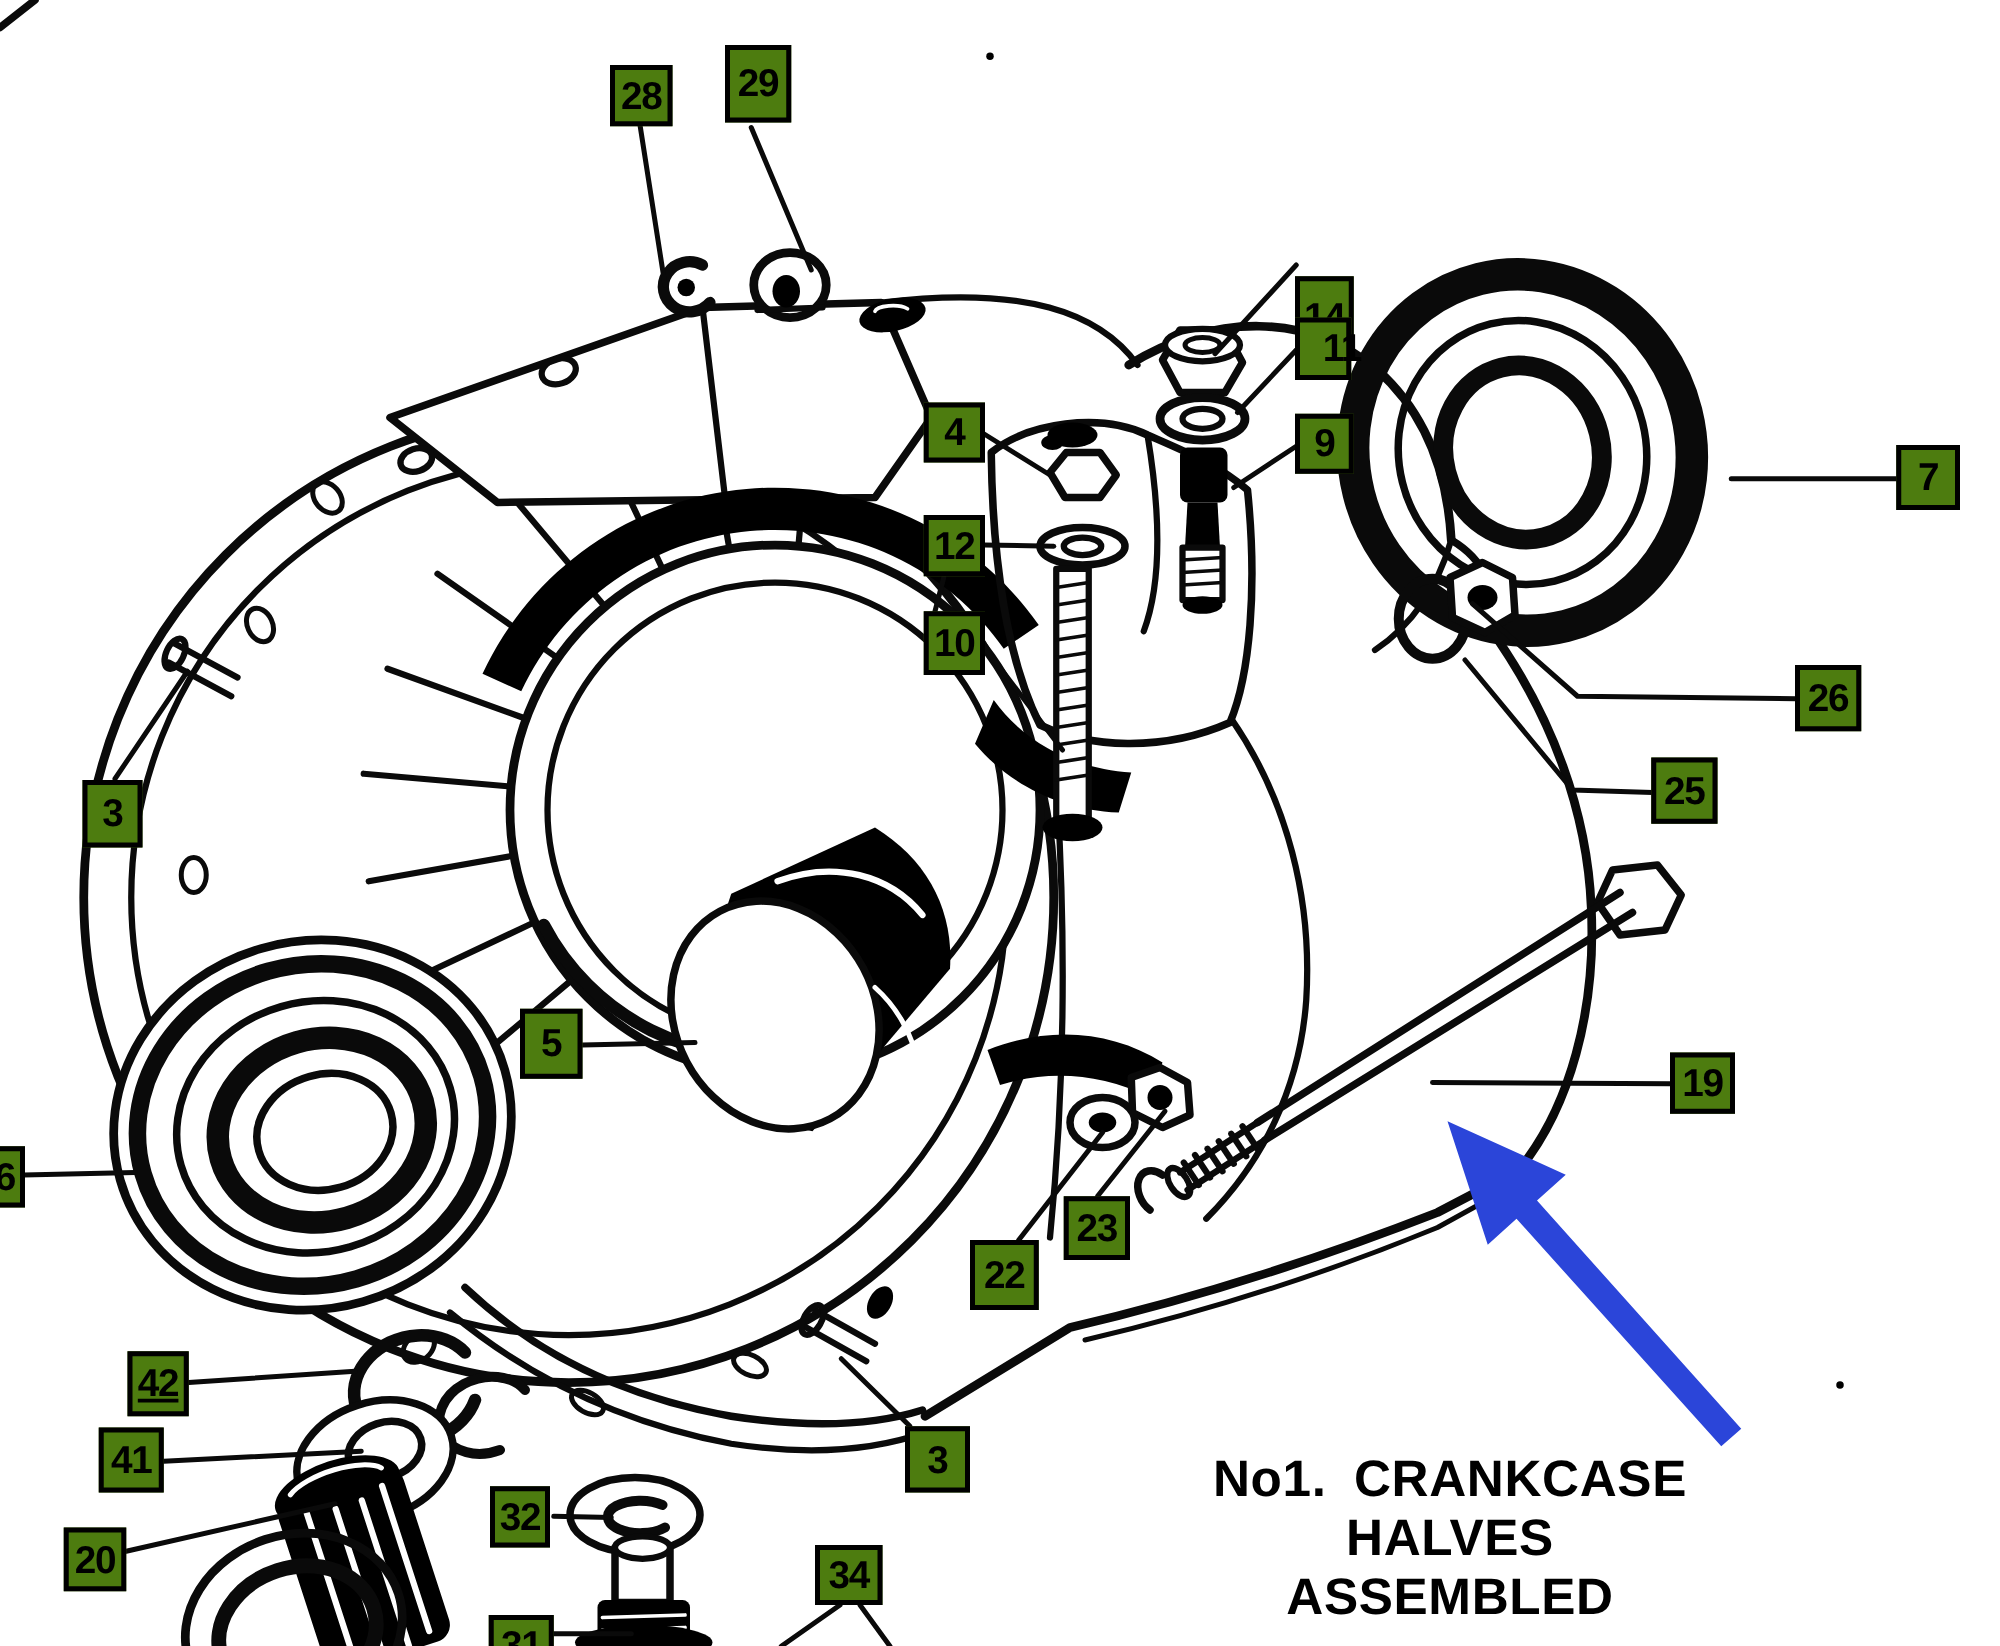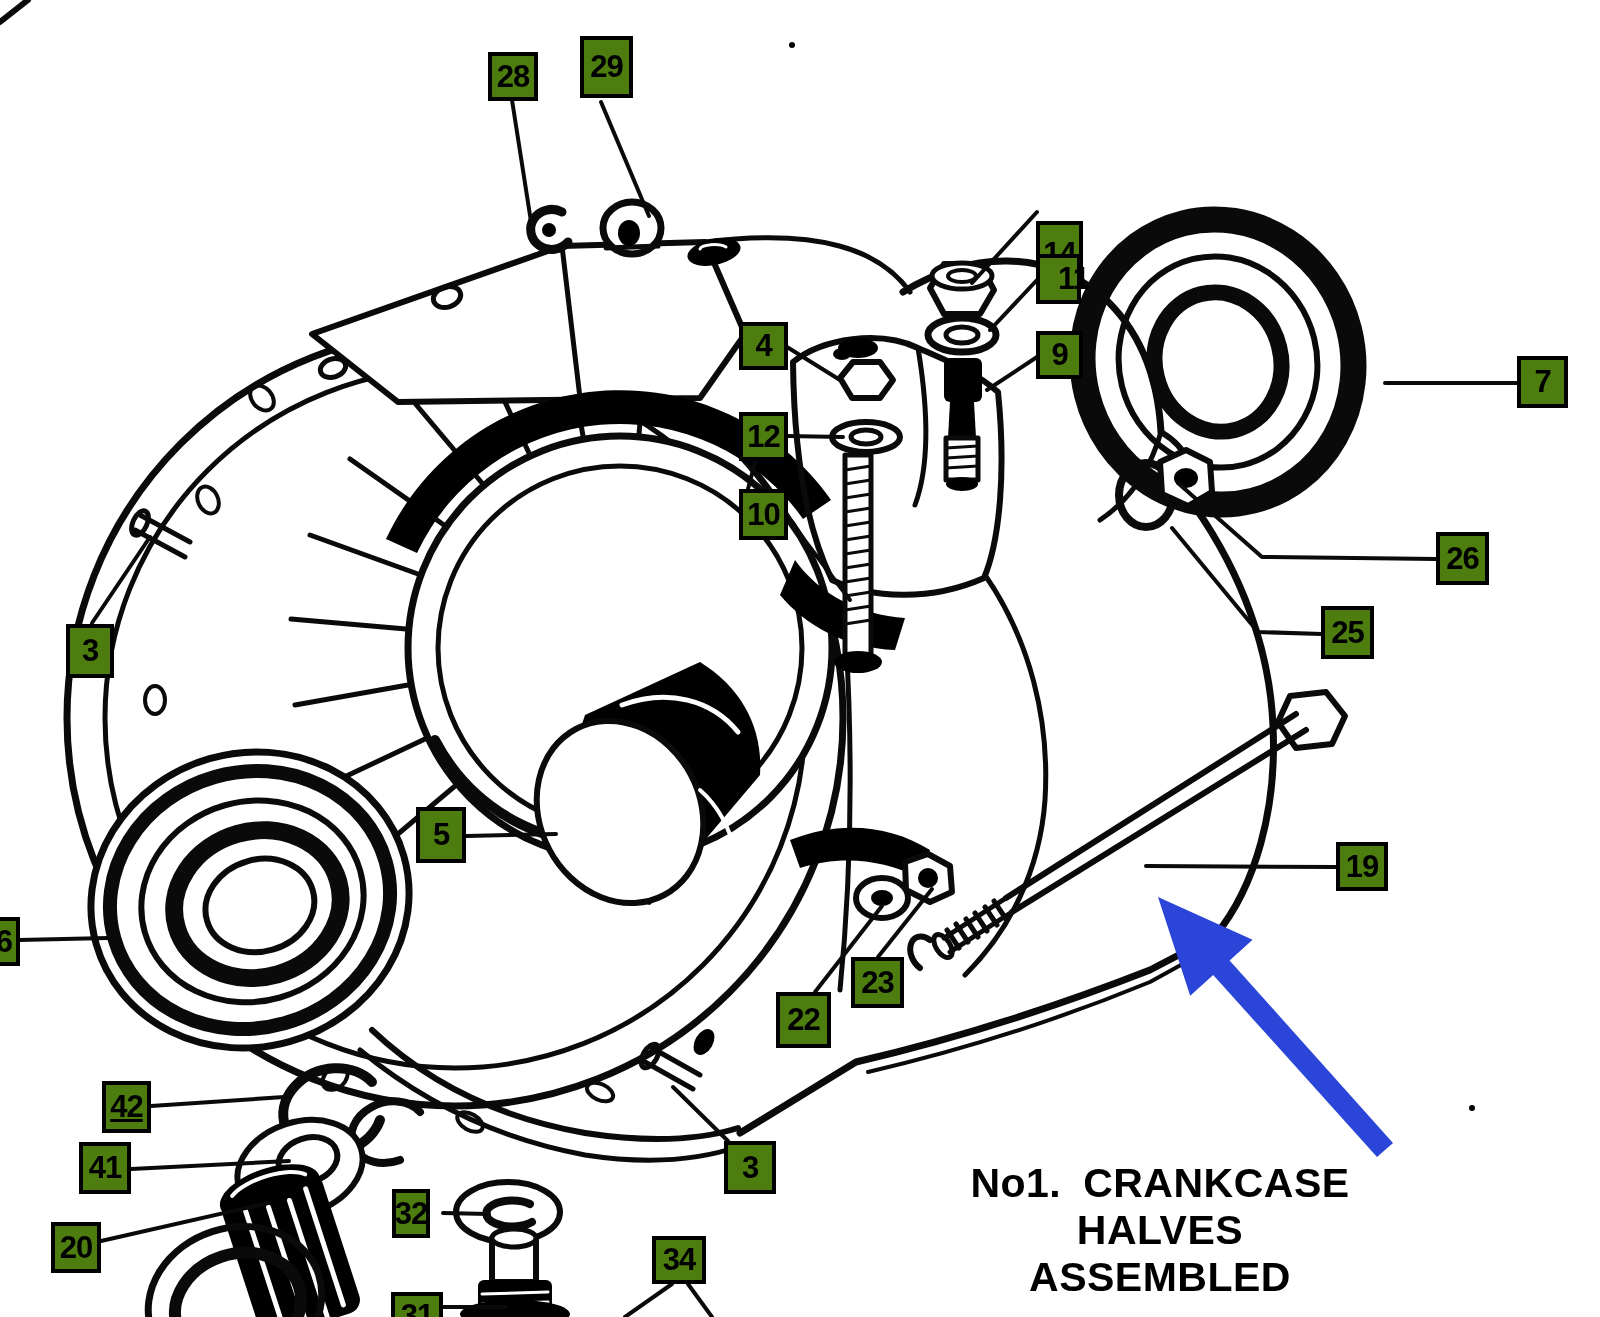--- a/index.html
+++ b/index.html
@@ -306,21 +306,21 @@
     </div>
   <div class="callout" style="left:102px;top:1081px;width:49px;height:52px;text-decoration:underline;">
       <span>42</span>
     </div>
   <div class="callout" style="left:79px;top:1142px;width:52px;height:52px;">
       <span>41</span>
     </div>
   <div class="callout" style="left:51px;top:1222px;width:50px;height:51px;">
       <span>20</span>
     </div>
-  <div class="callout" style="left:392px;top:1189px;width:38px;height:49px;">
+  <div class="callout" style="left:392px;top:1189px;width:48px;height:49px;">
       <span>32</span>
     </div>
   <div class="callout" style="left:391px;top:1292px;width:52px;height:48px;">
       <span>31</span>
     </div>
   <div class="callout" style="left:652px;top:1236px;width:54px;height:48px;">
       <span>34</span>
     </div>
   <div class="callout" style="left:724px;top:1141px;width:52px;height:53px;">
       <span>3</span>

